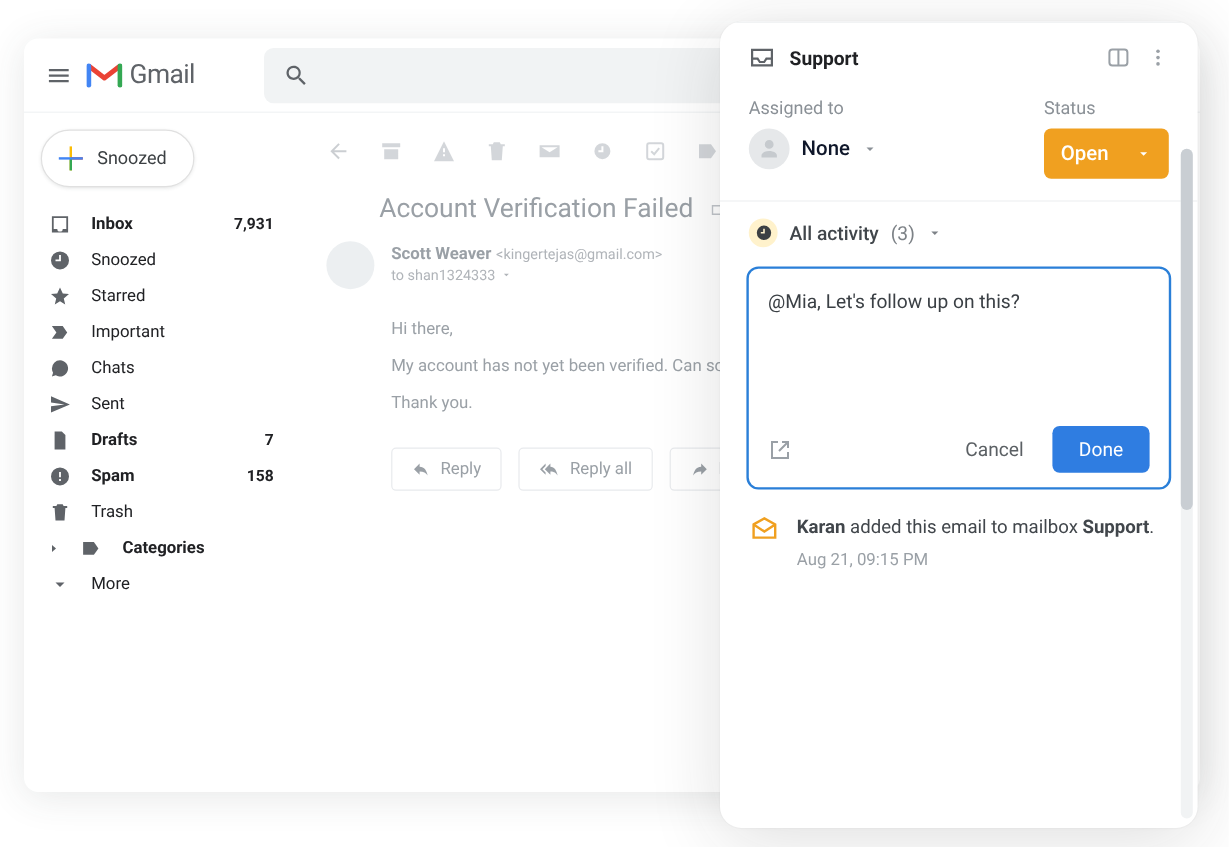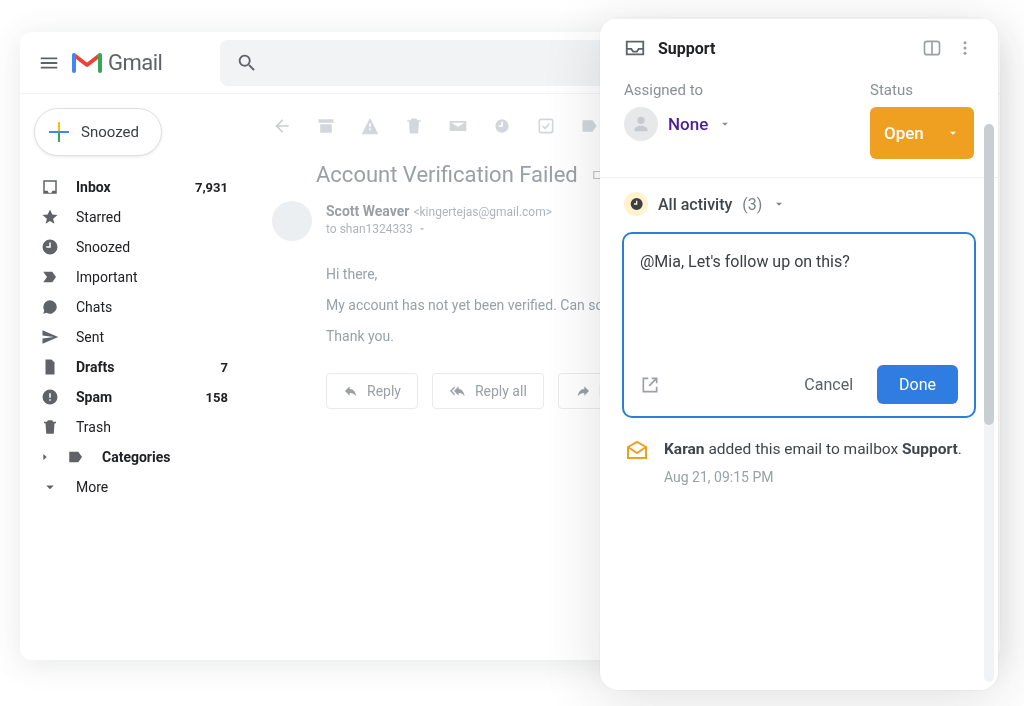--- a/index.html
+++ b/index.html
@@ -156,24 +156,24 @@
   .panel-title { font-weight:700; font-size:16px; color:#202124; flex:1;}
   .head-actions { display:flex; align-items:center; gap:14px; color:#9aa0a6;}
 
   .assign-row { display:flex; padding:10px 24px 18px 24px; gap:20px;}
   .assign-col { display:flex; flex-direction:column; gap:8px;}
   .assign-label { color:#8a9096; font-size:15px;}
   .assignee {
     display:flex; align-items:center; gap:10px; cursor:pointer;
   }
   .assignee-avatar { width:34px; height:34px; border-radius:50%; background:#e6e8ea; display:flex; align-items:center; justify-content:center;}
-  .assignee-name { color:#4c1d95; font-size:17px; font-weight:500;}
+  .assignee-name { color:#0f172a; font-size:17px; font-weight:500;}
   .status-pill {
     display:inline-flex; align-items:center; justify-content:space-between;
-    height:52px; padding:0 14px; border-radius:6px;
+    height:42px; padding:0 14px; border-radius:6px;
     background:#f0a020; color:#fff; font-size:17px; font-weight:500;
     min-width:104px; cursor:pointer; gap:12px;
   }
 
   .activity-head {
     display:flex; align-items:center; gap:10px;
     padding: 14px 24px 8px 24px;
     color:#41464b; font-size:16px;
   }
   .activity-head .count { color:#7d8287; }
@@ -253,32 +253,32 @@
             <svg width="18" height="18" viewBox="0 0 24 24">
               <path fill="#5f6368" d="M21 3H3v18h18V3zm-2 14h-4a3 3 0 01-6 0H5V5h14v12z"></path>
             </svg>
           </span>
         <span class="label">Inbox</span>
         <span class="count">7,931</span>
       </div>
       <div class="nav-item">
         <span class="icn">
             <svg width="18" height="18" viewBox="0 0 24 24">
+              <path fill="#5f6368" d="M12 2a10 10 0 100 20 10 10 0 000-20zm1 11H7v-2h4V6h2v7z"></path>
+            </svg>
+          </span>
+        <span class="label">Snoozed</span>
+      </div>
+      <div class="nav-item">
+        <span class="icn">
+            <svg width="18" height="18" viewBox="0 0 24 24">
               <path fill="#5f6368" d="M12 17.3 6.2 21l1.6-6.8L2 9.3l6.9-.6L12 2l3.1 6.7 6.9.6-5.8 4.9L17.8 21z"></path>
             </svg>
           </span>
         <span class="label">Starred</span>
-      </div>
-      <div class="nav-item">
-        <span class="icn">
-            <svg width="18" height="18" viewBox="0 0 24 24">
-              <path fill="#5f6368" d="M12 2a10 10 0 100 20 10 10 0 000-20zm1 11H7v-2h4V6h2v7z"></path>
-            </svg>
-          </span>
-        <span class="label">Snoozed</span>
       </div>
       <div class="nav-item">
         <span class="icn">
             <svg width="18" height="18" viewBox="0 0 24 24">
               <path fill="#5f6368" d="M3 5h12l5 7-5 7H3l5-7-5-7z"></path>
             </svg>
           </span>
         <span class="label">Important</span>
       </div>
       <div class="nav-item">

